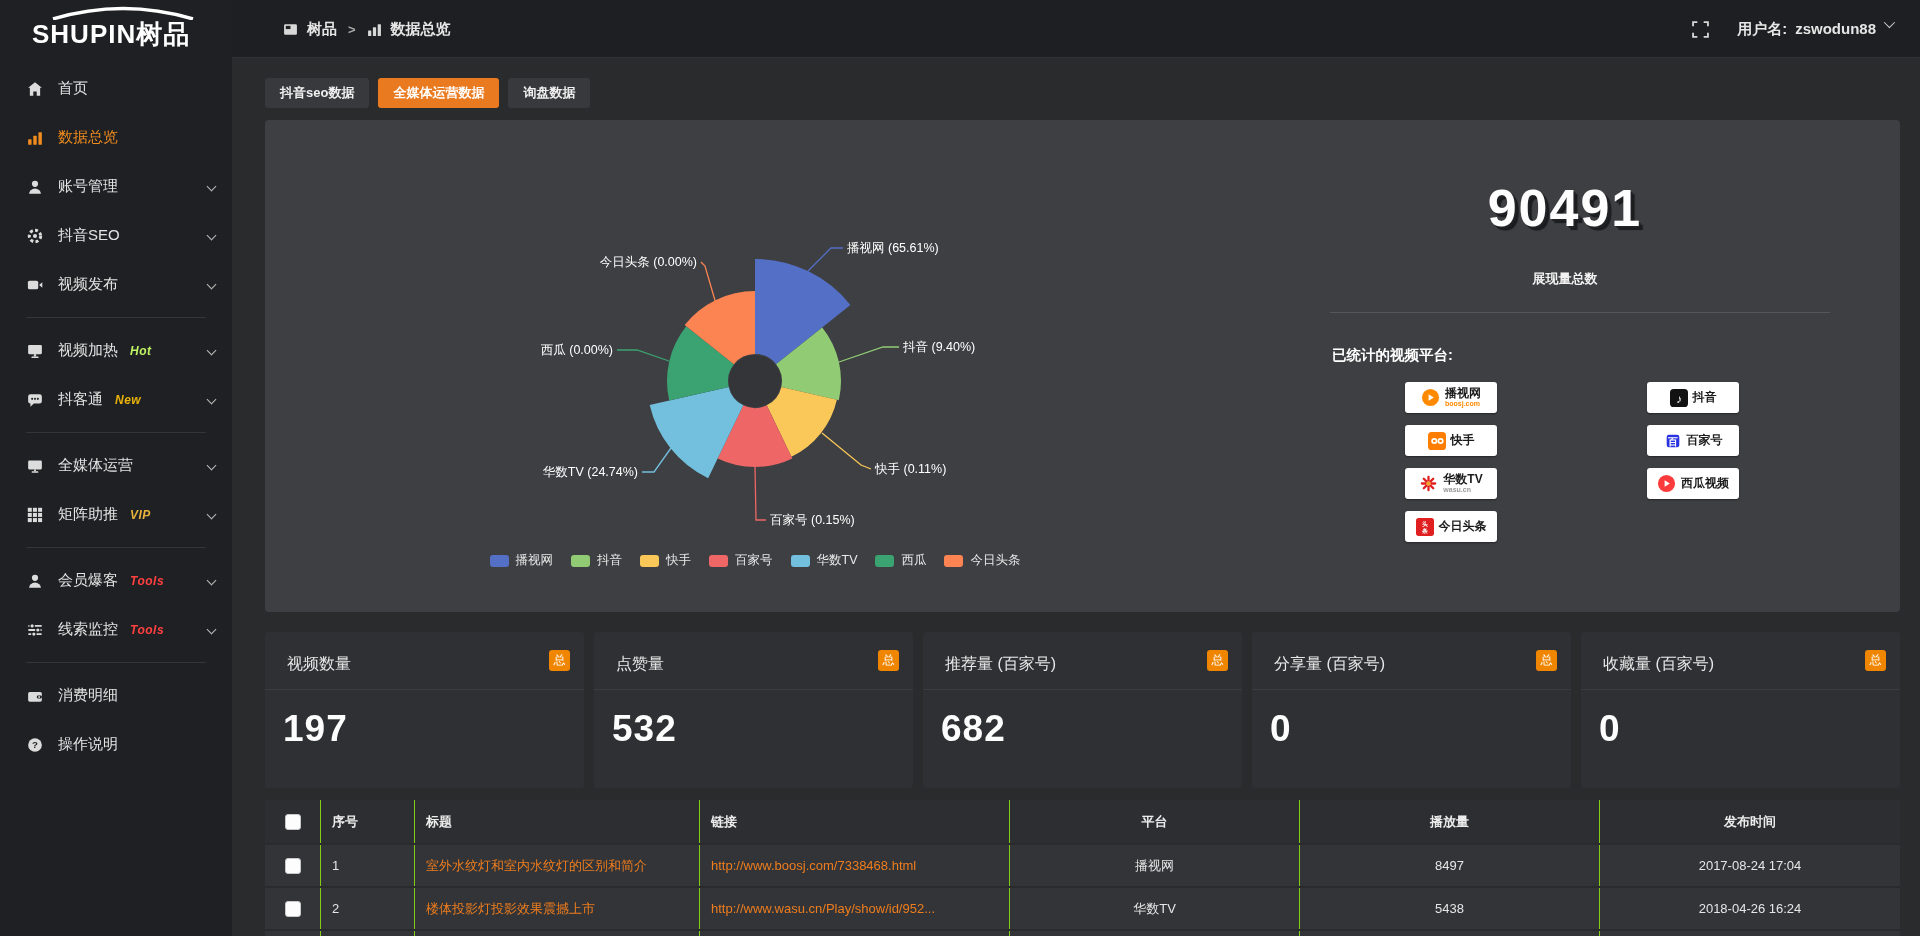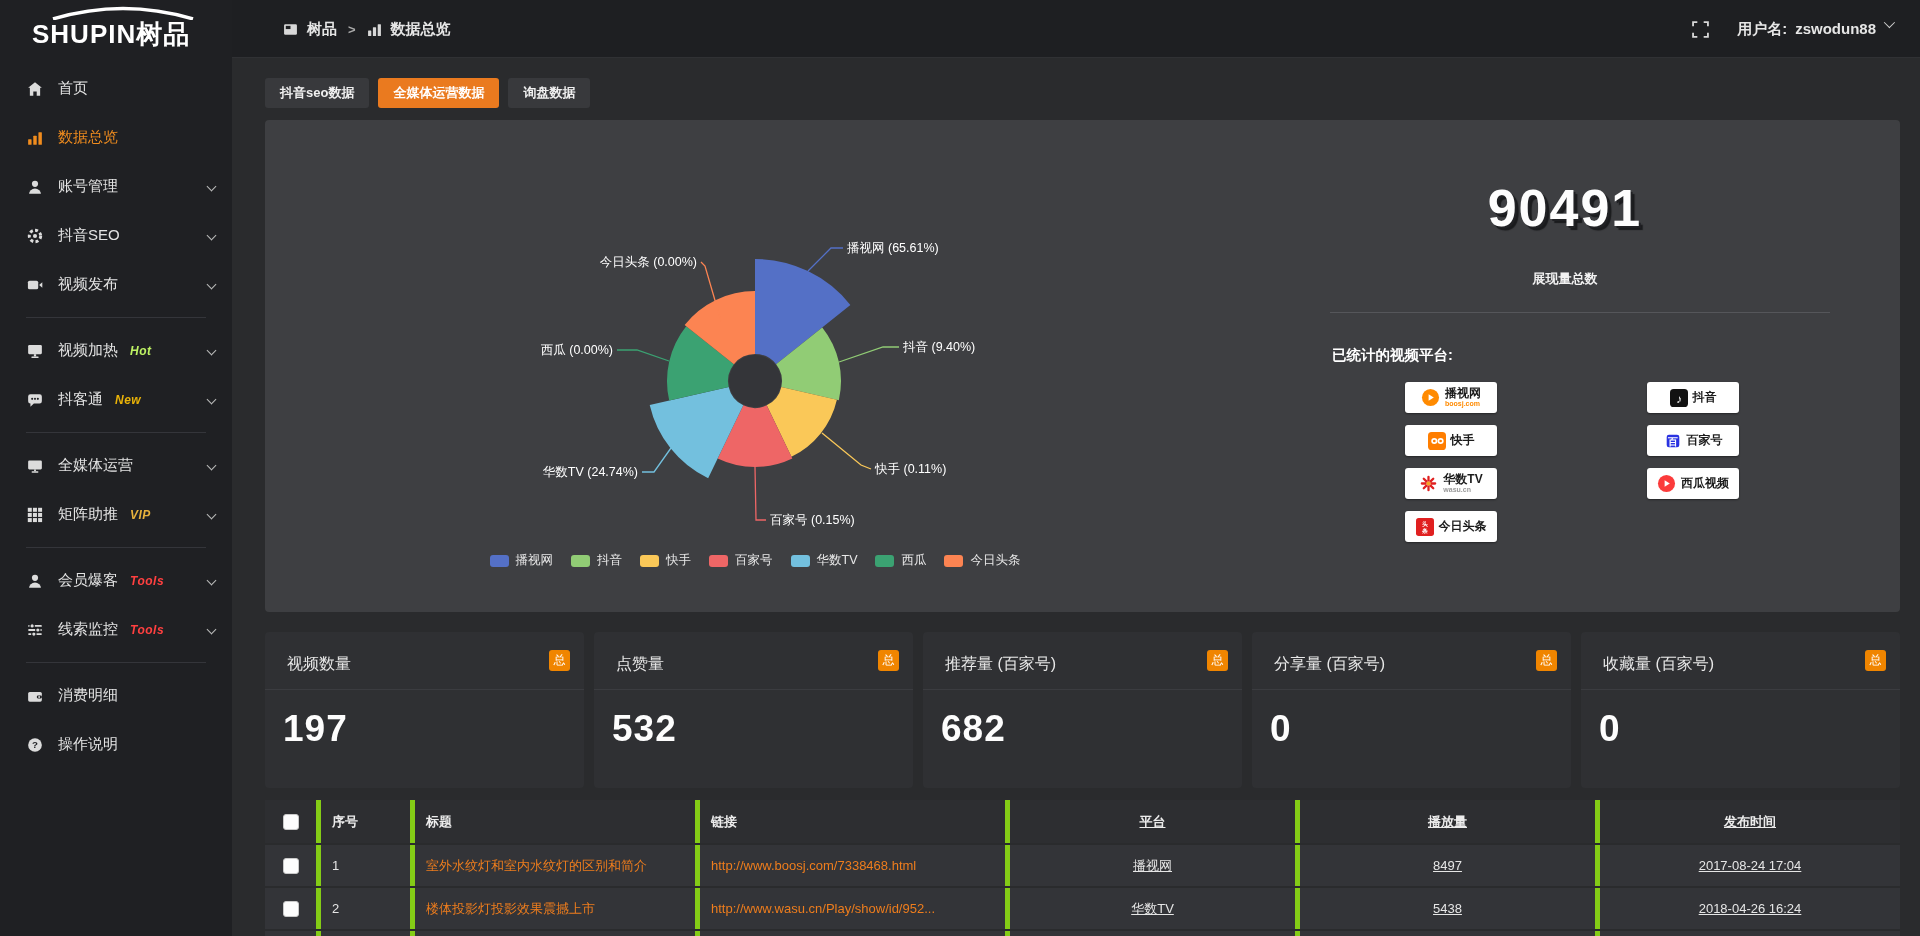--- a/index.html
+++ b/index.html
@@ -66,24 +66,24 @@
     font-size:12px; border-radius:3px; display:flex; align-items:center; justify-content:center; cursor:pointer; }
   .card-sep { position:absolute; left:0; top:57px; width:100%; height:1px; background:#3b3c40; }
   .card-val { position:absolute; left:18px; top:76px; font-size:37px; font-weight:bold; color:#fdfdfd; letter-spacing:1px; }
 
   
   .dtable { position:absolute; left:33px; top:742px; width:1635px; }
   .trow { display:flex; width:1635px; }
   .trow.head { background:#2d2e31; height:43px; }
   .trow.body { background:#333438; height:41px; margin-top:2px; }
   .trow.partial { background:#333438; height:14px; margin-top:2px; }
-  .tcell { display:flex; align-items:center; font-size:13px; color:#e6e6e6; border-right:5px solid #84cc16;
+  .tcell { display:flex; align-items:center; font-size:13px; color:#e6e6e6; border-right:1px solid #84cc16;
     overflow:hidden; white-space:nowrap; flex:none; }
   .tcell:last-child { border-right:none; }
-  .tcell.c { justify-content:center;text-decoration:underline; }
+  .tcell.c { justify-content:center; }
   .tcell.l { padding-left:11px; }
   .trow.head .tcell { font-weight:bold; color:#ececec; }
   .olink { color:#ee7d1d; cursor:pointer; }
   .cb { width:16px; height:16px; background:#fdfdfd; border:1px solid #c9c9c9; border-radius:3px; cursor:pointer; }
 
   
   .fwidget { position:absolute; right:0; top:866px; width:15px; height:68px; background:#12151b;
     border-radius:4px 0 0 4px; cursor:pointer; }
   .fwidget .bars { position:absolute; left:3px; bottom:6px; width:9px; }
   .fwidget .bars div { height:2px; background:#3ec24e; margin-top:1.6px; border-radius:1px; }

